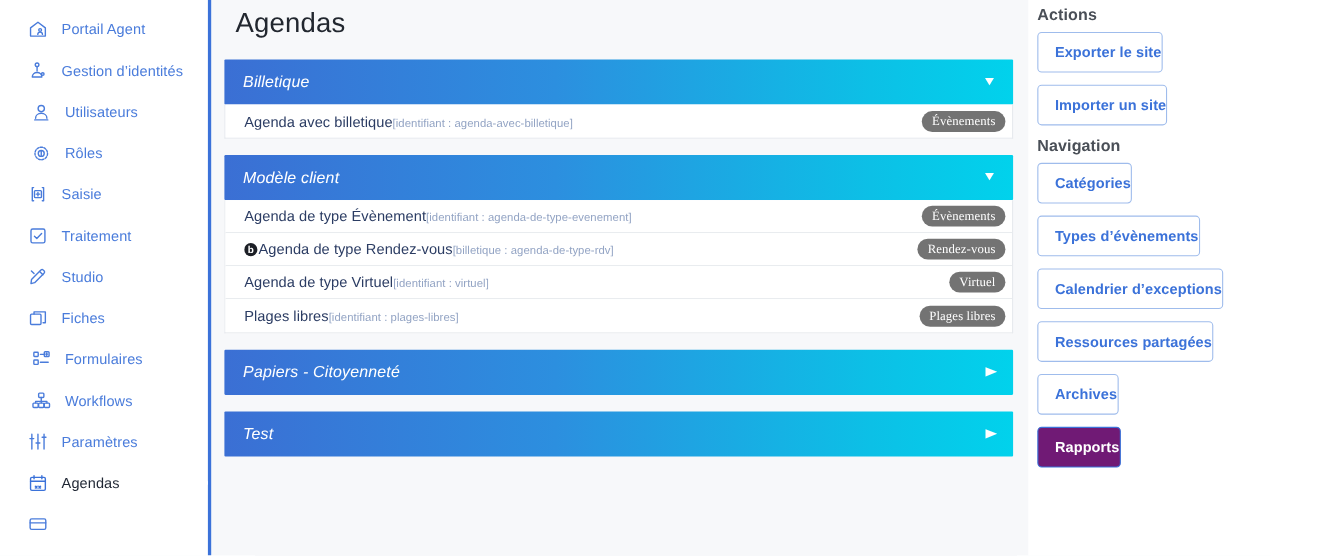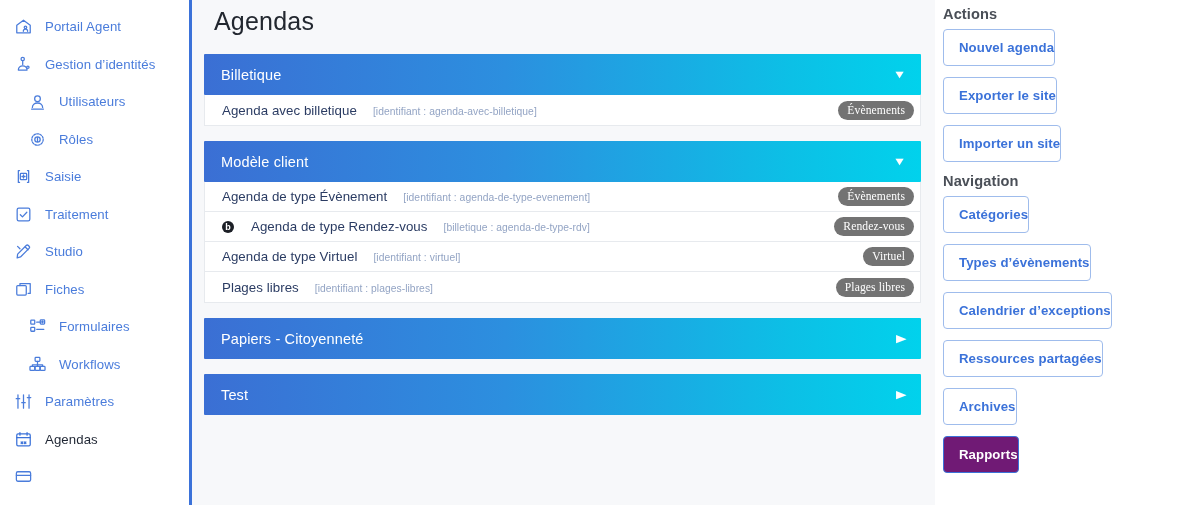--- a/index.html
+++ b/index.html
@@ -29,21 +29,21 @@
     border-right: 3px solid #3b72d9;
     position: relative;
     padding-top: 8px;
     overflow: hidden;
   }
 
   .nav-item {
     display: flex;
     align-items: center;
     height: 37.5px;
-    padding-left: 14px;
+    padding-left: 25px;
     gap: 12px;
     cursor: pointer;
     position: relative;
   }
   .nav-item.sub { padding-left: 28px; align-items: center; }
 
   .nav-label {
     font-size: 13.2px;
     color: #4a7cdb;
     letter-spacing: 0.1px;
@@ -102,20 +102,21 @@
     background: linear-gradient(90deg, #3b6fd4 0%, #2c8fdf 42%, #0cc0e6 82%, #01d2ec 100%);
     color: #ffffff;
     cursor: pointer;
     border-radius: 1px;
   }
   .group-title {
     font-size: 14.5px;
     font-weight: 400;
     letter-spacing: 0.15px;
     color: #ffffff;
+    font-style: italic;
   }
   .caret {
     font-size: 11px;
     line-height: 1;
     color: #ffffff;
     transform: scaleX(1.25);
   }
 
   .group-body {
     background: #ffffff;
@@ -130,21 +131,21 @@
     justify-content: space-between;
     padding: 0 6px 0 17px;
     border-bottom: 1px solid #e7eaee;
     background: #ffffff;
   }
   .agenda-row:last-child { border-bottom: none; }
 
   .agenda-left {
     display: flex;
     align-items: baseline;
-    gap: 16px;
+    gap: 0;
     min-width: 0;
     overflow: hidden;
     white-space: nowrap;
   }
 
   .agenda-name {
     font-size: 13.3px;
     color: #2b3c63;
     letter-spacing: 0.05px;
   }
@@ -432,21 +433,20 @@
             <span class="group-title">Test</span>
             <span class="caret">▶</span>
           </div>
         </div>
       </div>
   </section>
 
   <aside class="rightbar">
     <div class="panel-heading">Actions</div>
     <div id="actions-list">
-        <button class="side-btn">Nouvel agenda</button>
         <button class="side-btn">Exporter le site</button>
         <button class="side-btn last">Importer un site</button>
       </div>
     <div class="panel-heading second">Navigation</div>
     <div id="nav-list">
         <button class="side-btn">Catégories</button>
         <button class="side-btn">Types d’évènements</button>
         <button class="side-btn">Calendrier d’exceptions</button>
         <button class="side-btn">Ressources partagées</button>
         <button class="side-btn">Archives</button>

